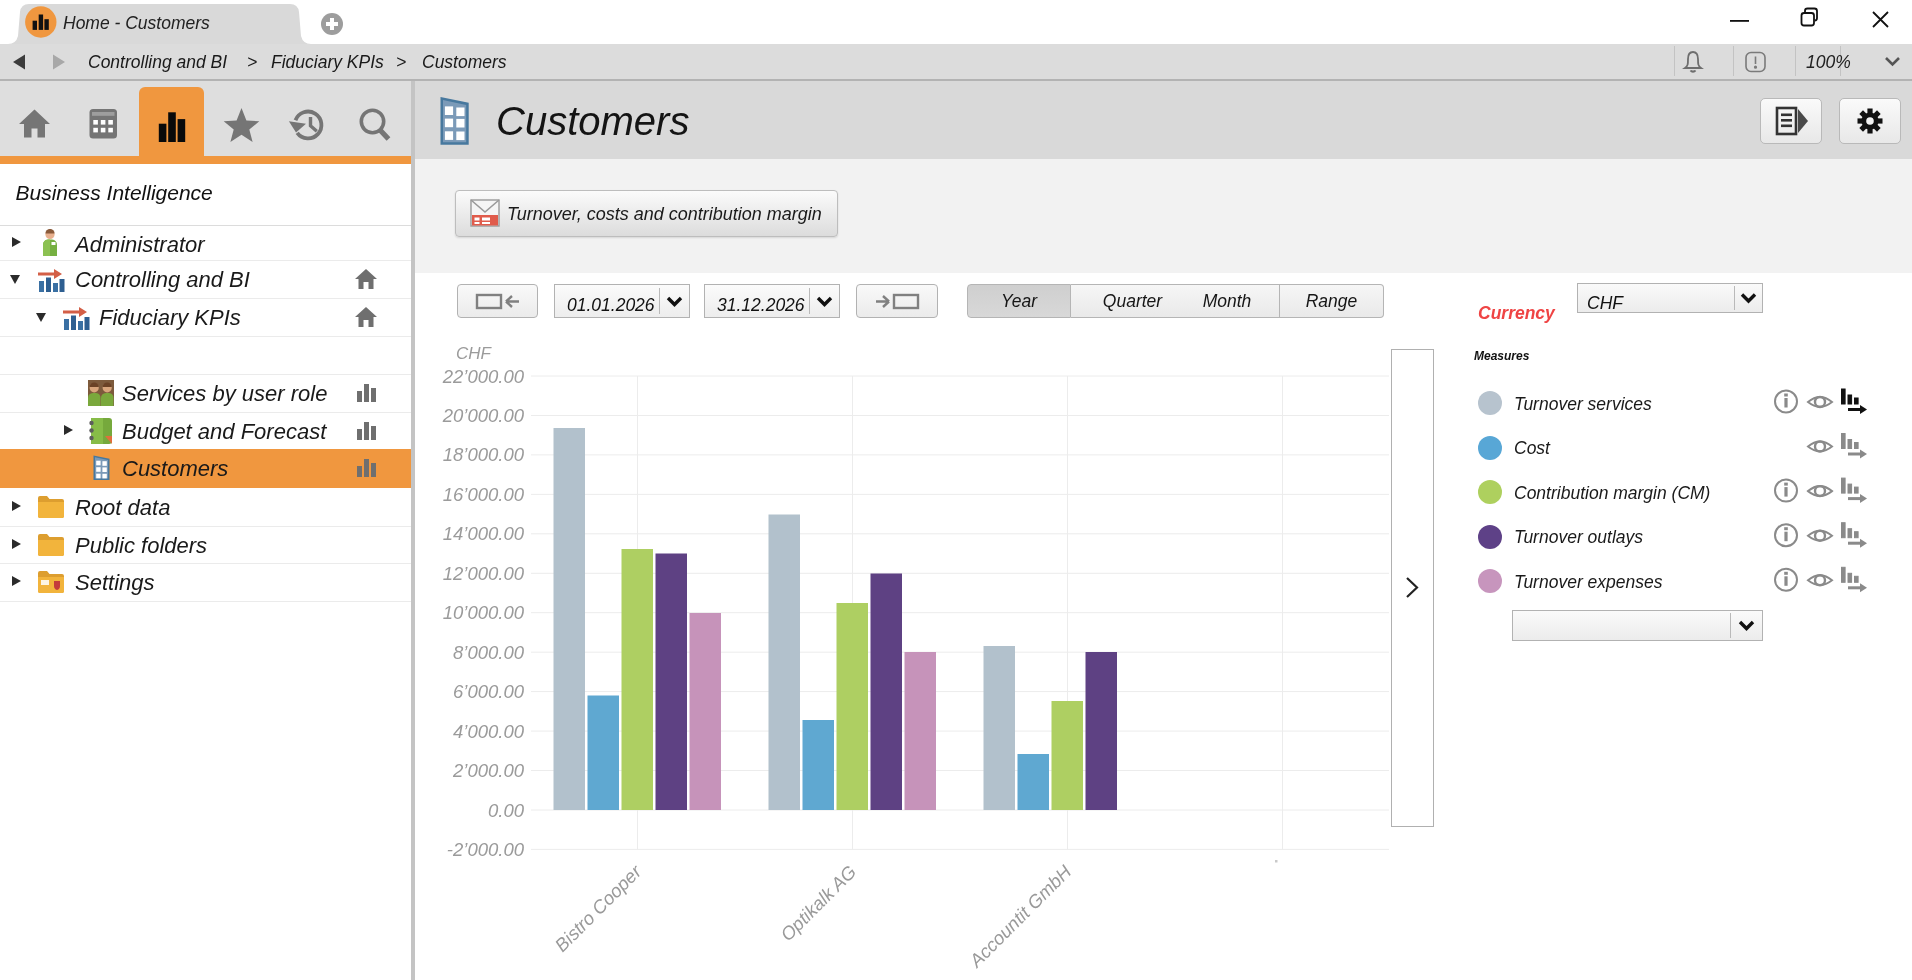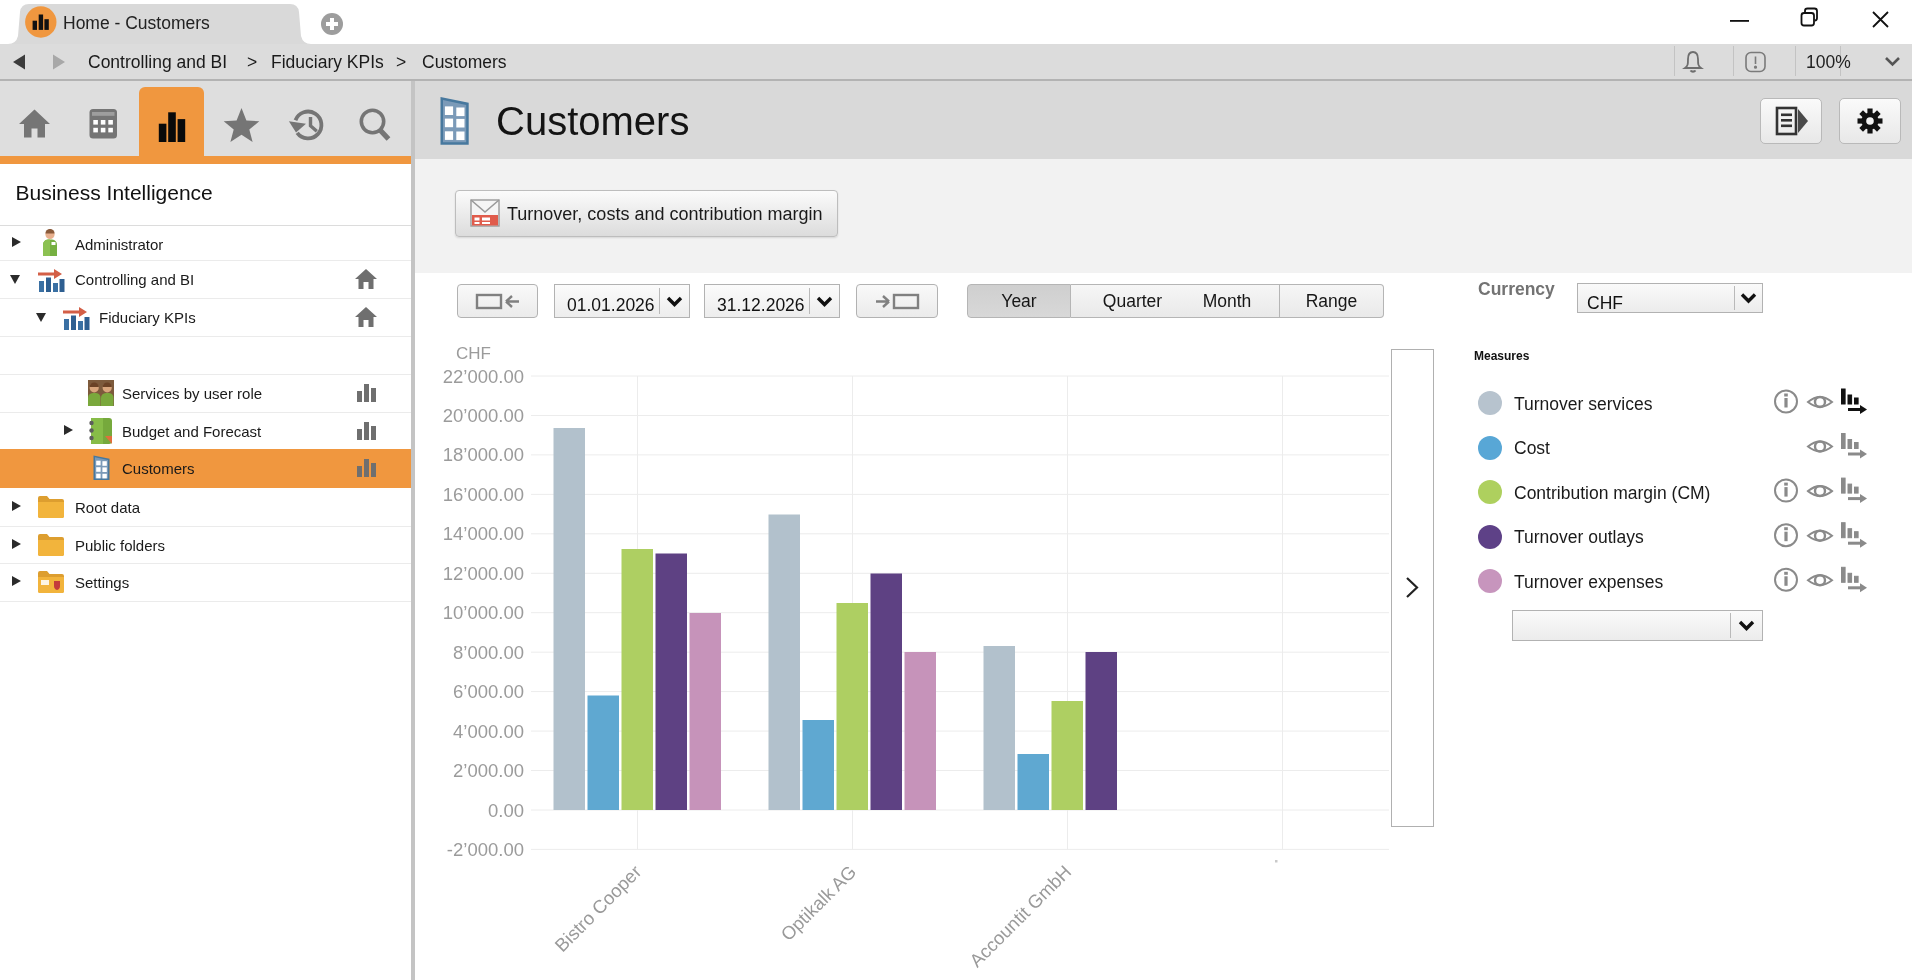--- a/index.html
+++ b/index.html
@@ -1,57 +1,57 @@
 <!DOCTYPE html>
 <html><head>
 <meta charset="utf-8">
 <style>
 html,body{margin:0;padding:0;}
 #app{position:relative;width:1912px;height:980px;overflow:hidden;background:#fff;
-  font-family:"Liberation Sans", sans-serif;color:#1a1a1a;}
+  font-family:"Liberation Sans", sans-serif;color:#1a1a1a;font-style:italic;}
 .abs{position:absolute;}
 
 #tabbar{left:0;top:0;width:1912px;height:44px;background:#fff;}
 #tabtext{left:63px;top:0;height:44px;line-height:46px;font-size:17.5px;color:#222;}
 
 #crumb{left:0;top:44px;width:1912px;height:35px;background:#dcdcdc;}
 #crumbborder{left:0;top:79px;width:1912px;height:2px;background:#b3b3b3;}
 .crumbtext{top:0;height:35px;line-height:36px;font-size:17.5px;color:#1a1a1a;}
 .sep{top:46px;width:1px;height:30px;background:#c3c3c3;}
 
 #iconbar{left:0;top:81px;width:411px;height:76px;background:#dedede;}
 #navactive{left:139px;top:87px;width:65px;height:70px;background:#f0973f;border-radius:6px 6px 0 0;}
 #orangestrip{left:0;top:156px;width:411px;height:8px;background:#f0973f;}
 #sidewhite{left:0;top:164px;width:411px;height:816px;background:#fff;}
 #bihead{left:15.5px;top:164px;width:390px;height:57px;line-height:57px;font-size:21px;color:#111;}
 #bidiv{left:0;top:225px;width:411px;height:1px;background:#dcdcdc;}
 #sidediv{left:411px;top:81px;width:4px;height:899px;background:#c4c4c4;}
 .trow{left:0;width:411px;height:37.8px;}
-.trow .lbl{position:absolute;top:0;height:40px;line-height:40px;font-size:15px;}
+.trow .lbl{position:absolute;top:0;height:40px;line-height:40px;font-size:22px;}
 .tsep{left:0;width:411px;height:1px;background:#ebebeb;}
 .arrow-r{position:absolute;width:0;height:0;border-left:9px solid #2b2b2b;border-top:5.5px solid transparent;border-bottom:5.5px solid transparent;}
 .arrow-d{position:absolute;width:0;height:0;border-top:9px solid #2b2b2b;border-left:5.5px solid transparent;border-right:5.5px solid transparent;}
 
 #mainhead{left:415px;top:81px;width:1497px;height:78px;background:#d9d9d9;}
 #maintitle{left:496px;top:81px;height:78px;line-height:80px;font-size:40px;color:#141414;}
 .hbtn{top:98px;width:62px;height:46px;background:linear-gradient(#fafafa,#e8e8e8);border:1px solid #b9b9b9;border-radius:5px;box-sizing:border-box;}
 
 #contentgray{left:415px;top:159px;width:1497px;height:114px;background:#f2f2f2;}
 #contentwhite{left:415px;top:273px;width:1497px;height:707px;background:#fff;}
 #repbtn{left:455px;top:190px;width:383px;height:47px;background:linear-gradient(#fbfbfb,#dcdcdc);border:1px solid #bdbdbd;border-radius:4px;box-sizing:border-box;box-shadow:0 1px 2px rgba(0,0,0,0.12);}
 #repbtn span{position:absolute;left:51px;top:0;height:45px;line-height:46px;font-size:18px;color:#1a1a1a;}
 .ctl{top:284px;height:34px;box-sizing:border-box;border:1px solid #b2b2b2;border-radius:4px;background:linear-gradient(#f9f9f9,#ebebeb);}
 .dateb{top:284px;height:34px;box-sizing:border-box;border:1px solid #b2b2b2;background:linear-gradient(#fbfbfb,#ededed);}
 .dtext{position:absolute;left:12px;top:4px;height:32px;line-height:33px;font-size:17.5px;color:#111;}
 .chev{position:absolute;top:0;height:32px;}
 .seg{top:284px;height:34px;box-sizing:border-box;border:1px solid #b5b5b5;border-left:none;background:linear-gradient(#f6f6f6,#e9e9e9);text-align:center;font-size:17.5px;line-height:33px;color:#161616;}
 #seg-year{border-left:1px solid #b5b5b5;border-radius:4px 0 0 4px;background:linear-gradient(#cfcfcf,#d8d8d8);}
 #seg-range{border-radius:0 4px 4px 0;}
 
-#curlabel{left:1478px;top:272px;height:34px;line-height:34px;font-size:17.5px;font-weight:bold;color:#737373;text-align:right;}
+#curlabel{left:1478px;top:296px;height:34px;line-height:34px;font-size:17.5px;font-weight:bold;color:#ef4444;text-align:right;}
 .ddown{box-sizing:border-box;border:1px solid #b2b2b2;background:linear-gradient(#fafafa,#ececec);}
 #measlabel{left:1474px;top:345px;height:22px;line-height:22px;font-size:12px;font-weight:bold;color:#111;}
 .mrow-circle{position:absolute;width:24px;height:24px;border-radius:50%;}
 .mrow-text{position:absolute;left:1514px;height:28px;line-height:28px;font-size:17.5px;color:#1a1a1a;white-space:nowrap;}
 
 #collapse{left:1391px;top:349px;width:43px;height:478px;background:#fff;border:1px solid #b0b0b0;box-sizing:border-box;}
 </style>
 </head>
 <body>
 <div id="app">

